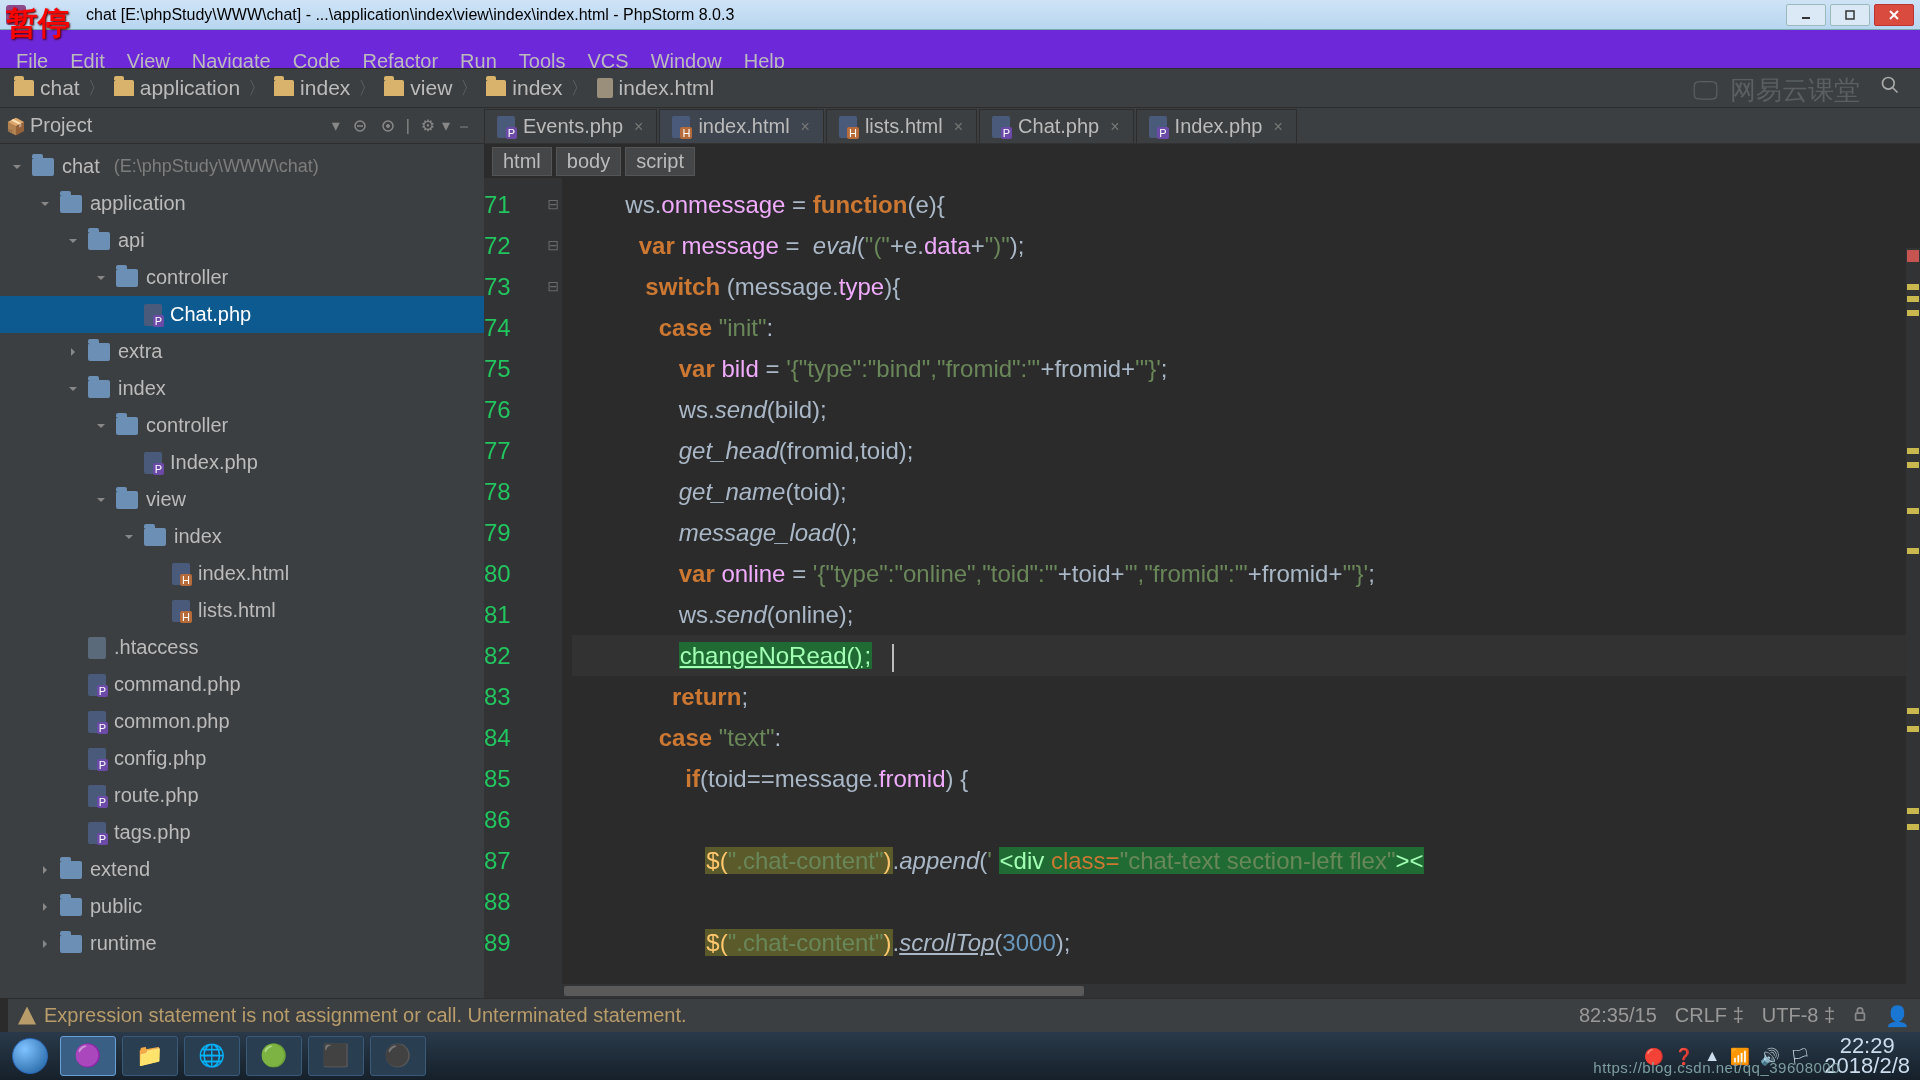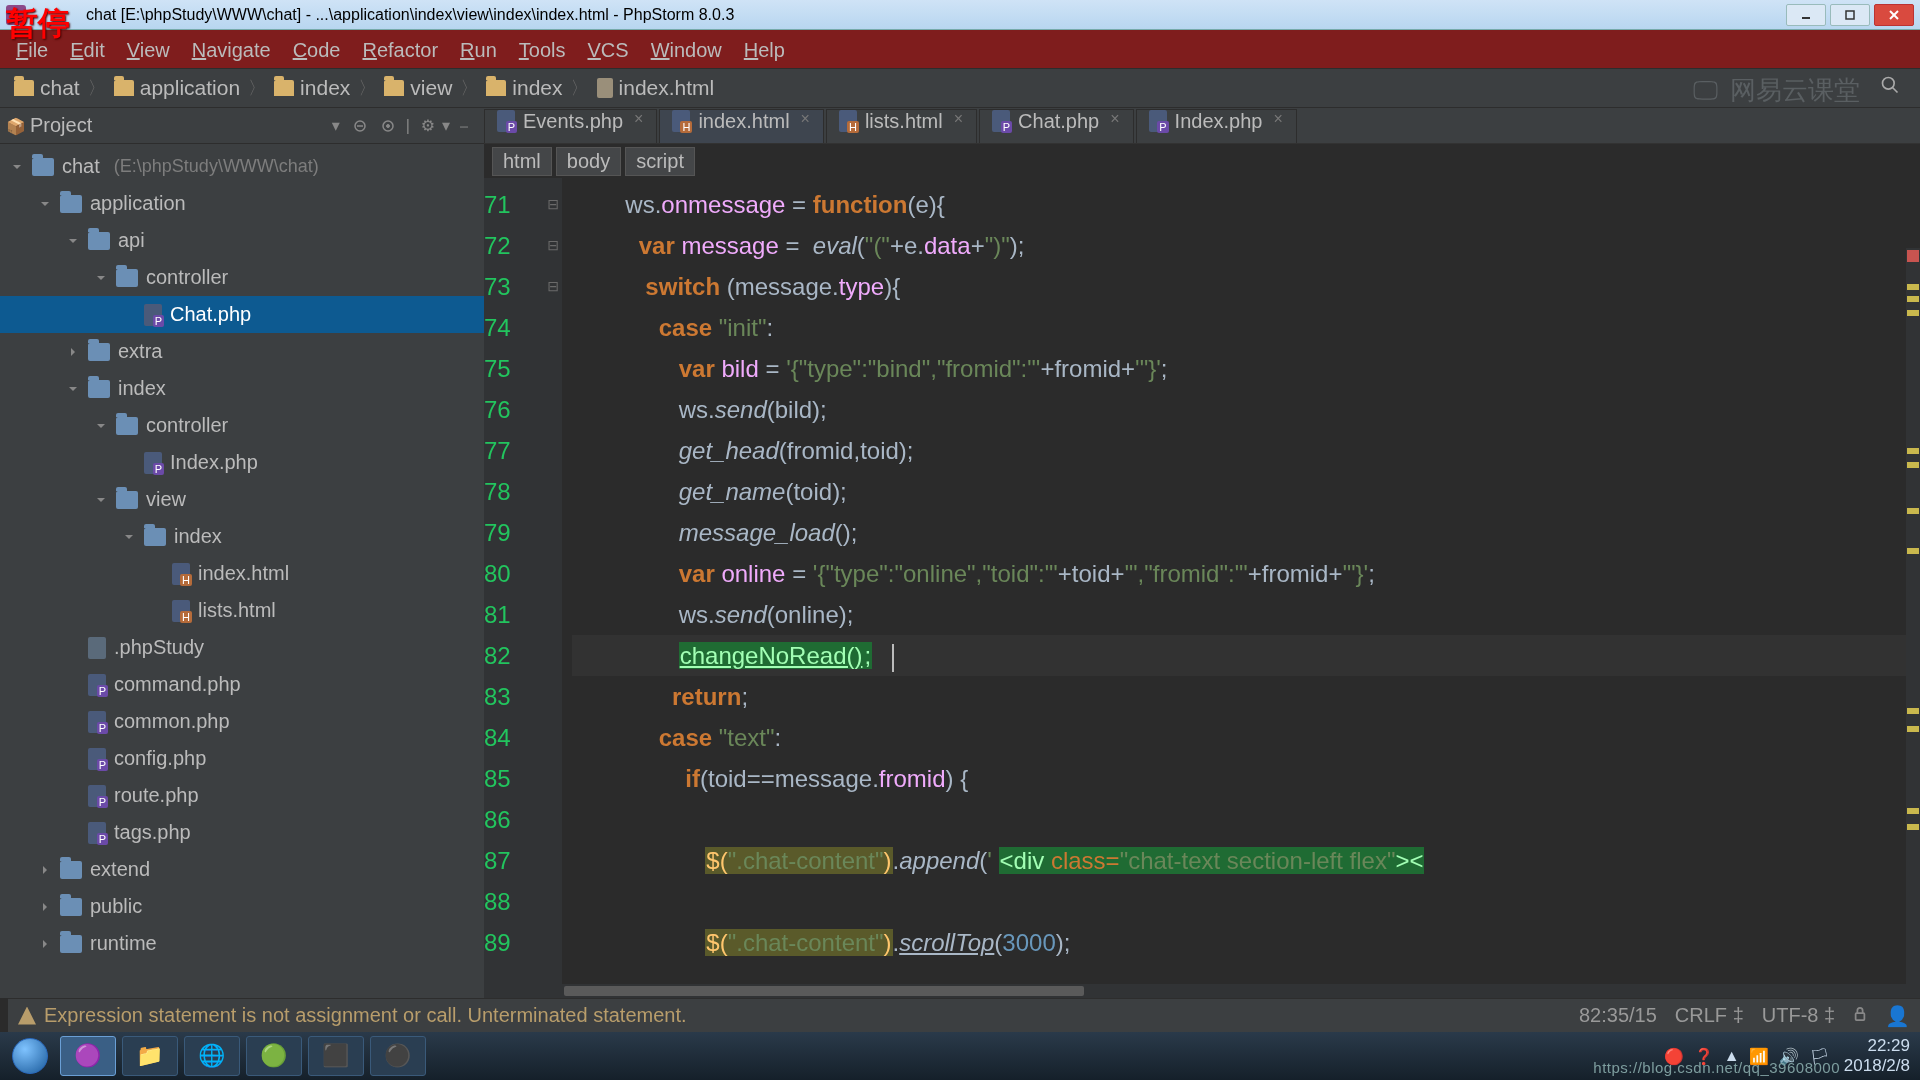--- a/index.html
+++ b/index.html
@@ -11,21 +11,21 @@
 
 .win-title { height:30px; background:linear-gradient(#cfe3f6,#b8d6f0); border-bottom:1px solid #7aa; display:flex; align-items:center; padding:0 6px; font-size:16px; color:#000; }
 .win-title .t-text { flex:1; padding-left:54px; }
 .win-title .t-icon { width:20px; height:20px; background:#8b4a8a; border-radius:3px; margin-right:6px; }
 .win-btns { display:flex; gap:4px; }
 .win-btn { width:40px; height:22px; background:#dbe8f5; border:1px solid #9bb; display:flex; align-items:center; justify-content:center; font-size:13px; border-radius:2px; cursor:pointer; }
 .win-btn.close { background:#d94a3f; color:#fff; border-color:#b33; }
 .win-btn svg { width:12px; height:12px; }
 
 
-.menu-bar { height:38px; background:#7f1d1d; display:flex; align-items:flex-end; padding:2px 6px; gap:2px; }
+.menu-bar { height:38px; background:#6d28d9; display:flex; align-items:flex-start; padding:16px 6px; gap:2px; }
 .menu-bar .menu-item { padding:4px 10px; color:#bbbbbb; font-size:20px; cursor:pointer; }
 .menu-bar .menu-item u { text-decoration:underline; }
 
 
 .crumb-row { height:40px; background:#3c3f41; border-top:1px solid #2d2d2d; border-bottom:1px solid #2d2d2d; display:flex; align-items:center; padding:0 8px; position:relative; }
 .crumb-row .crumb { display:flex; align-items:center; gap:6px; color:#bbbbbb; font-size:21px; padding:2px 6px; cursor:pointer; }
 .crumb-row .sep { color:#666; font-size:18px; margin:0 2px; }
 .dir-icon { width:20px; height:16px; background:#d9b36b; border-radius:2px 2px 0 0; position:relative; }
 .dir-icon::before { content:""; position:absolute; top:-4px; left:0; width:10px; height:4px; background:#d9b36b; border-radius:2px 2px 0 0; }
 .file-icon { width:16px; height:20px; background:#9a8f7a; border-radius:2px; position:relative; }
@@ -55,21 +55,21 @@
 .t-php { width:18px; height:22px; background:#4a5a7a; border-radius:2px; position:relative; }
 .t-php::after { content:"P"; position:absolute; bottom:-1px; right:-2px; font-size:11px; background:#6b4aa8; color:#fff; padding:0 2px; border-radius:2px; }
 .t-html { width:18px; height:22px; background:#4a5a7a; border-radius:2px; position:relative; }
 .t-html::after { content:"H"; position:absolute; bottom:-1px; right:-2px; font-size:11px; background:#b56b3a; color:#fff; padding:0 2px; border-radius:2px; }
 .t-file { width:18px; height:22px; background:#5a6a7a; border-radius:2px; }
 .tree-row .hint { color:#7d7d7d; font-size:18px; margin-left:6px; }
 
 
 .right { flex:1; background:#2b2b2b; display:flex; flex-direction:column; position:relative; }
 .tabs { height:36px; display:flex; align-items:flex-end; border-bottom:1px solid #323232; background:#3c3f41; }
-.tab { height:34px; display:flex; gap:8px; padding:0 10px 0 12px; background:#3c3f41; border:1px solid #2d2d2d; border-bottom:none; color:#bbbbbb; font-size:20px; margin-right:2px; cursor:pointer; }
+.tab { height:34px; display:flex; align-items:center; gap:8px; padding:0 10px 0 12px; background:#3c3f41; border:1px solid #2d2d2d; border-bottom:none; color:#bbbbbb; font-size:20px; margin-right:2px; cursor:pointer; }
 .tab.active { background:#4b6eaf22; }
 .tab .x { color:#777; font-size:16px; cursor:pointer; padding:0 3px; }
 .crumb-path { height:34px; display:flex; align-items:center; gap:4px; padding-left:8px; background:#2b2b2b; }
 .crumb-path span { background:#444648; color:#bbb; font-size:20px; padding:2px 10px; border:1px solid #555; cursor:pointer; }
 
 .editor { flex:1; display:flex; overflow:hidden; position:relative; font-family:"Consolas","Courier New",monospace; font-size:24px; }
 .gutter { width:60px; background:#313335; color:#22c55e; padding:6px 10px 0 0; line-height:41px; }
 .fold-col { width:18px; background:#313335; padding-top:6px; line-height:41px; color:#6a6a6a; font-size:14px; text-align:center; }
 .code { flex:1; padding:6px 0 0 10px; line-height:41px; color:#a9b7c6; white-space:pre; position:relative; overflow:hidden; }
 .code .ln { height:41px; display:block; }
@@ -103,21 +103,21 @@
 .status .sright { display:flex; gap:18px; color:#999; align-items:center; }
 .lock-ico svg { width:14px; height:16px; fill:none; stroke:#888; stroke-width:2; }
 
 
 .taskbar { height:48px; background:linear-gradient(#2a3a4a,#15202a); display:flex; align-items:center; padding:0 6px; gap:6px; position:relative; }
 .start-btn { width:48px; height:40px; display:flex; align-items:center; justify-content:center; cursor:pointer; }
 .start-orb { width:36px; height:36px; border-radius:50%; background:radial-gradient(circle at 35% 30%, #7fc3ff, #1a5a9a); border:1px solid #2a6abf; position:relative; }
 .tb-item { width:56px; height:40px; background:#2a3e52; border:1px solid #3a5a7a; border-radius:3px; display:flex; align-items:center; justify-content:center; cursor:pointer; font-size:22px;}
 .tb-item.active { background:#3a5f85; border-color:#6a9fd5; }
 .tray { position:absolute; right:10px; top:4px; display:flex; align-items:center; gap:14px; color:#cde; font-size:16px; }
-.clock { text-align:right; line-height:20px; font-size:17px; }
+.clock { text-align:center; line-height:20px; font-size:22px; }
 .url-watermark { position:absolute; right:80px; bottom:4px; color:#8aa; font-size:15px; letter-spacing:.5px; opacity:.9;}
 
 </style>
 </head>
 <body>
 
 <div class="red-overlay">暂停</div>
 
 <div class="win-title">
   <span class="t-icon"></span>
@@ -320,21 +320,21 @@
           <span>index.html</span>
         </div>
         <div class="tree-row i5">
           <span class="exp"></span>
           <span class="t-html"></span>
           <span>lists.html</span>
         </div>
         <div class="tree-row i2">
           <span class="exp"></span>
           <span class="t-file"></span>
-          <span>.phpStudy</span>
+          <span>.htaccess</span>
         </div>
         <div class="tree-row i2">
           <span class="exp"></span>
           <span class="t-php"></span>
           <span>command.php</span>
         </div>
         <div class="tree-row i2">
           <span class="exp"></span>
           <span class="t-php"></span>
           <span>common.php</span>

